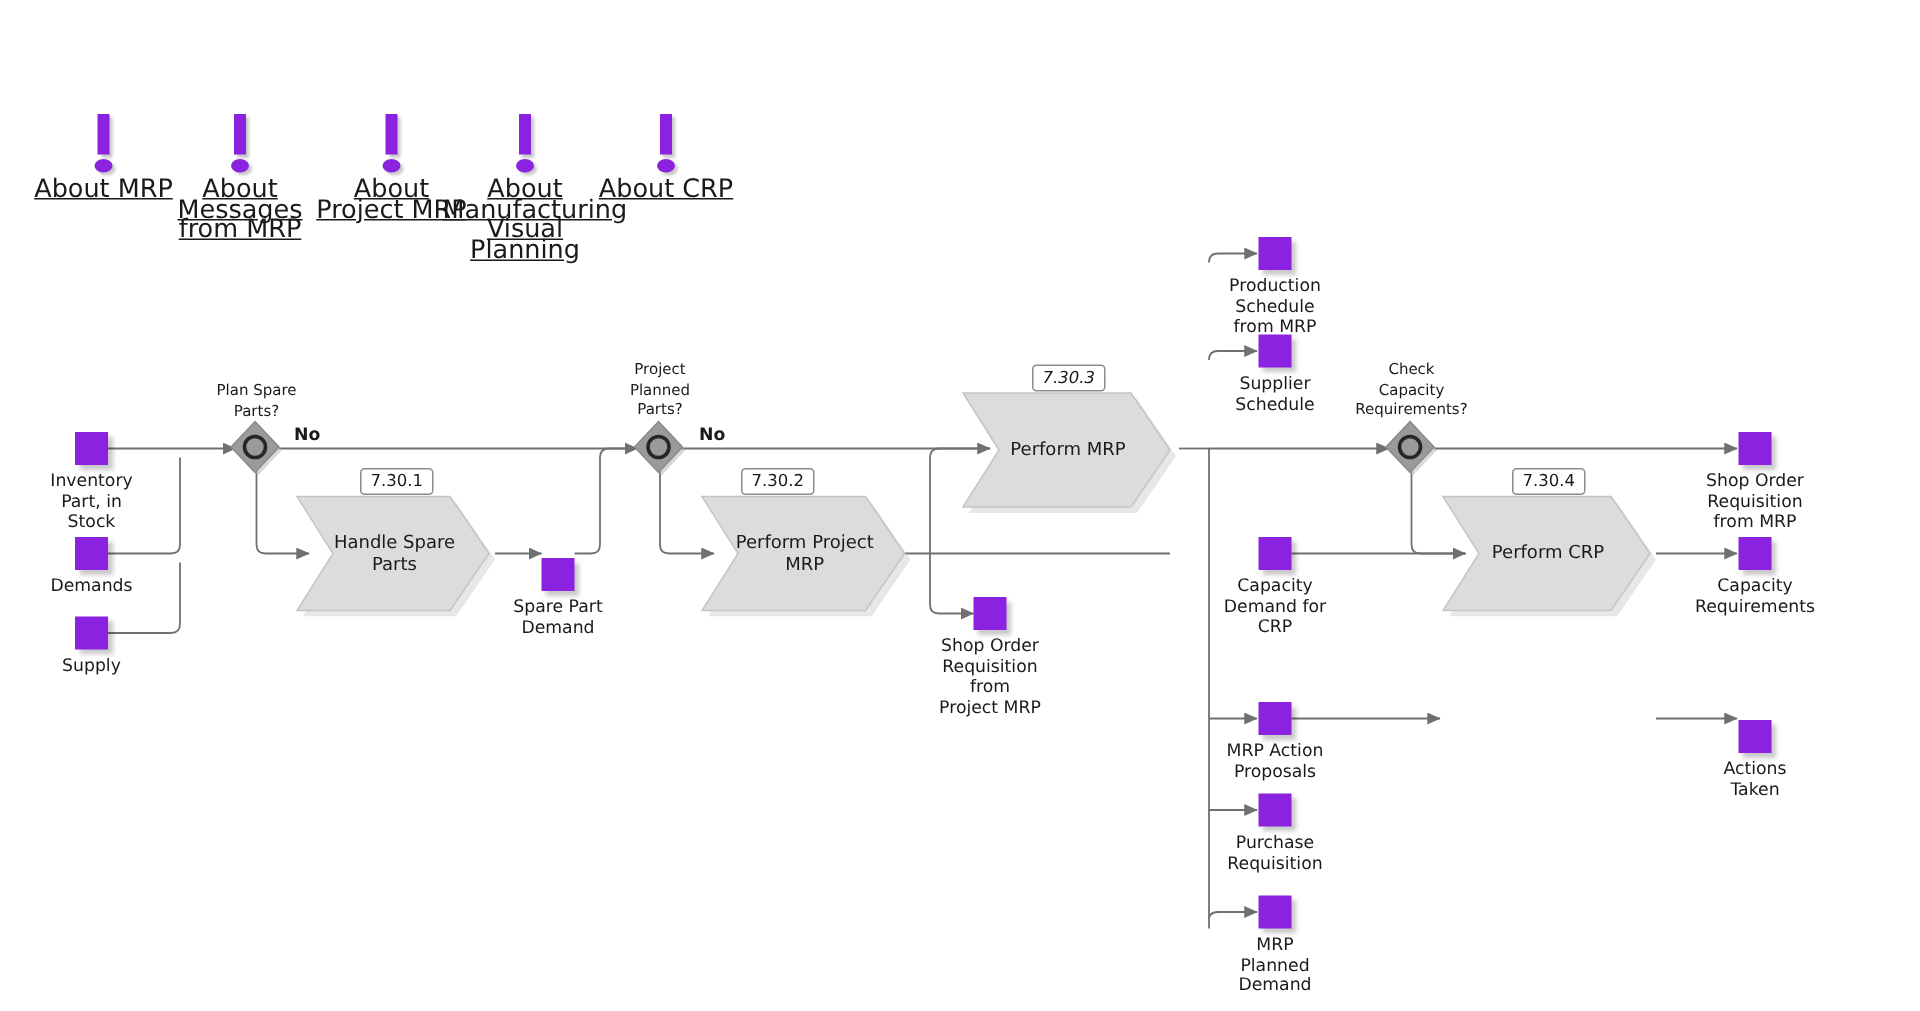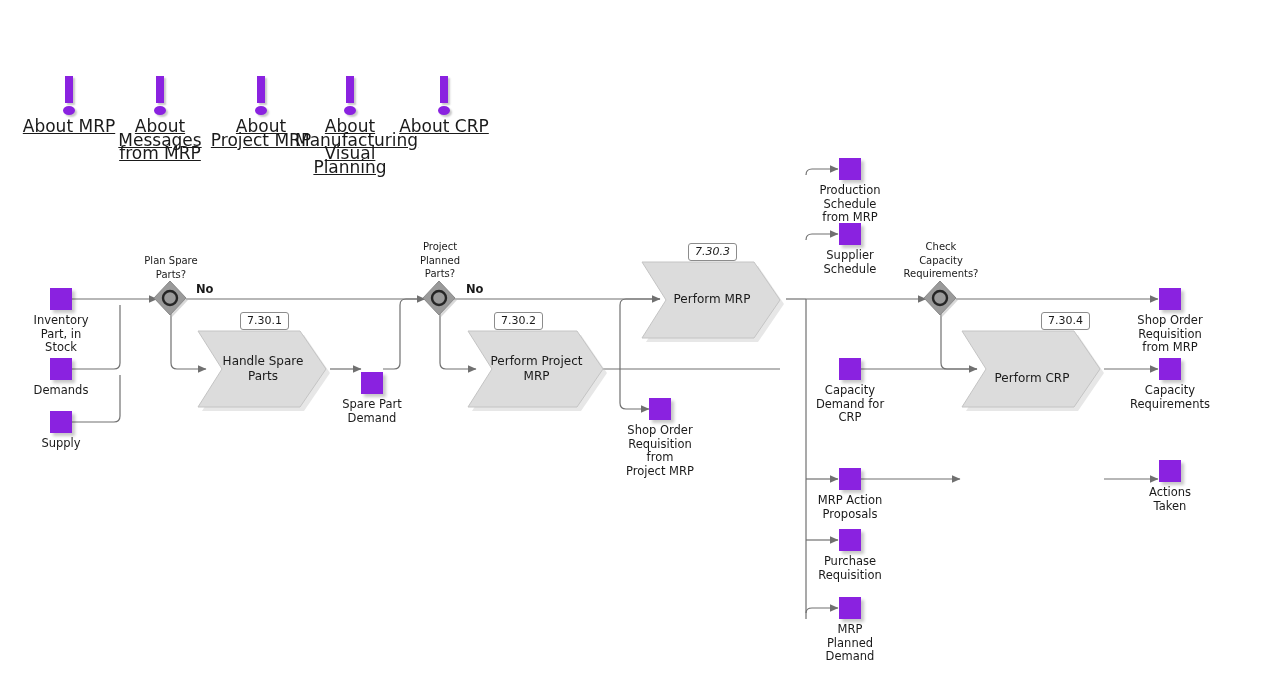--- a/index.html
+++ b/index.html
@@ -299,21 +299,21 @@
     <span class="cap">MRP<br>Planned<br>Demand</span>
   </div>
   <div class="data-node" style="left:1170px; top:288px;">
     <span class="sq"></span>
     <span class="cap">Shop Order<br>Requisition<br>from MRP</span>
   </div>
   <div class="data-node" style="left:1170px; top:358px;">
     <span class="sq"></span>
     <span class="cap">Capacity<br>Requirements</span>
   </div>
-  <div class="data-node" style="left:1170px; top:460px;">
+  <div class="data-node" style="left:1170px; top:480px;">
     <span class="sq"></span>
     <span class="cap">Actions<br>Taken</span>
   </div>
 
   <div class="gateway" style="left:171px; top:299px;">
     <div class="label" style="top:-45px;">Plan Spare<br>Parts?</div>
     <svg width="40" height="40" viewBox="0 0 40 40" style="position:absolute; left:-20px; top:-20px;">
       <polygon points="21,4 37,21 21,38 5,21" fill="#b4b4b4" opacity="0.5"></polygon>
       <polygon points="19,2 35,19 19,36 3,19" fill="#9a9a9a" stroke="#8a8a8a" stroke-width="1"></polygon>
       <circle cx="19" cy="19" r="7" fill="none" stroke="#262626" stroke-width="2.4"></circle>
@@ -366,18 +366,18 @@
     </svg>
     <div class="tag" style="left:48px; top:-15px;font-style:italic;">7.30.3</div>
     <div class="ptext" style="left:24px; top:34px; width:96px;">Perform MRP</div>
   </div>
 
   <div class="process" style="left:960px; top:327px; width:150px; height:84px;">
     <svg width="150" height="84" viewBox="0 0 150 84" style="position:absolute; left:0; top:0;">
       <polygon points="6,8 118,8 144,46 118,84 6,84 30,46" fill="#c9c9c9" opacity="0.45"></polygon>
       <polygon points="2,4 114,4 140,42 114,80 2,80 26,42" fill="#dcdcdc" stroke="#c4c4c4" stroke-width="1"></polygon>
     </svg>
-    <div class="tag" style="left:48px; top:-15px;margin-left:33px;">7.30.4</div>
-    <div class="ptext" style="left:24px; top:34px; width:96px;margin-top:10px;">Perform CRP</div>
+    <div class="tag" style="left:48px; top:-15px;">7.30.4</div>
+    <div class="ptext" style="left:24px; top:34px; width:96px;">Perform CRP</div>
   </div>
 
 
 </div>
 
 </body></html>

